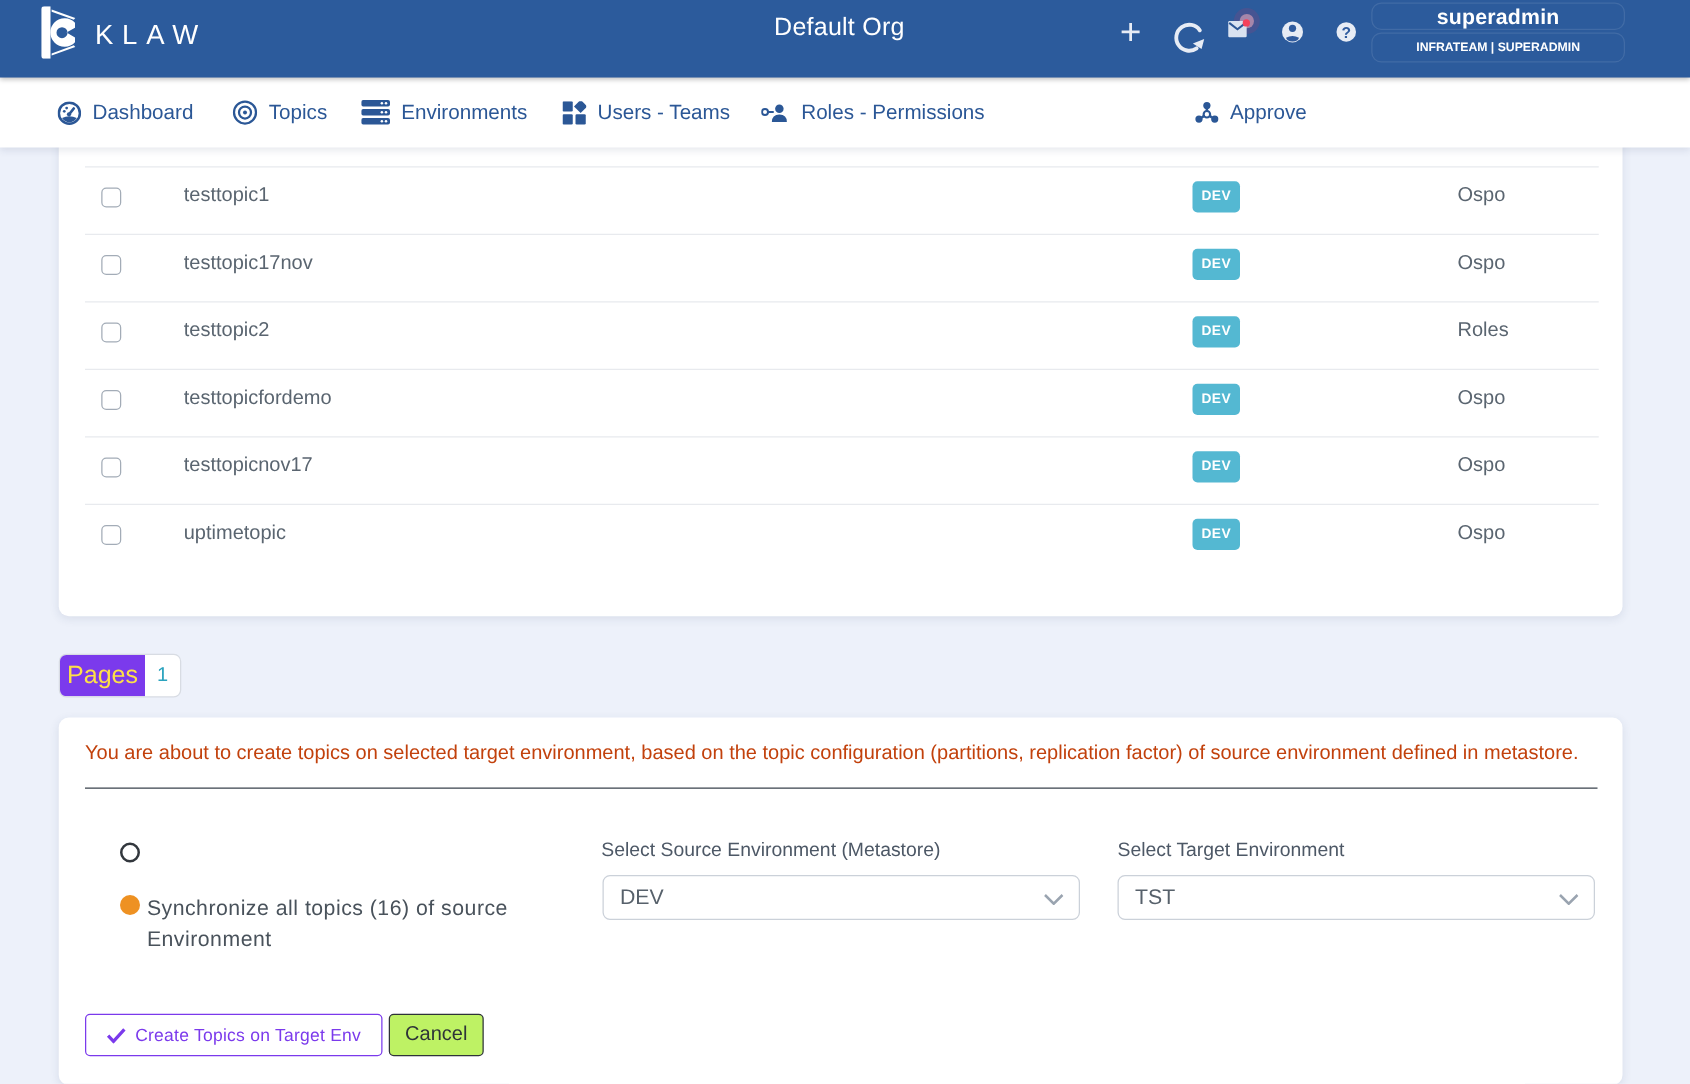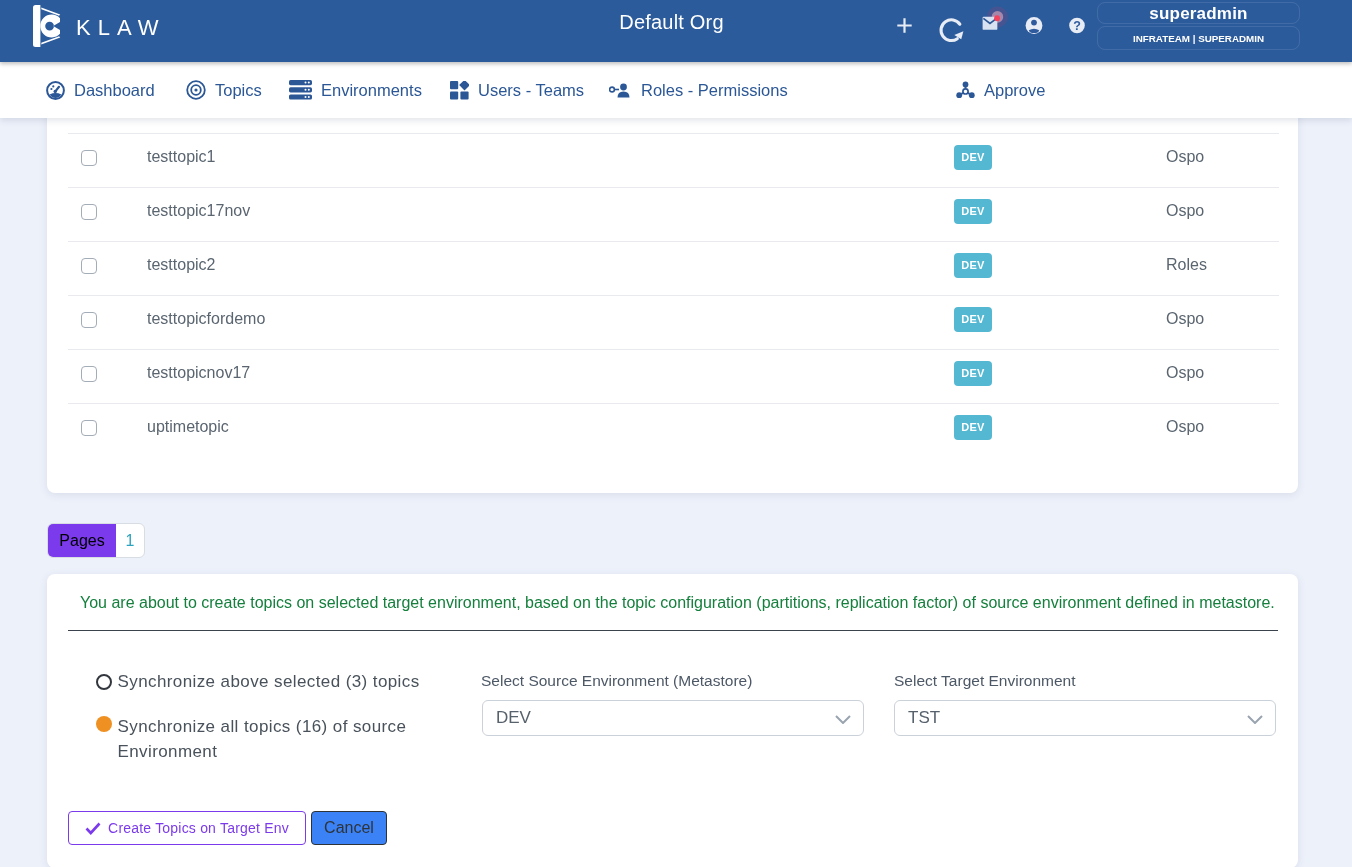--- a/index.html
+++ b/index.html
@@ -39,48 +39,48 @@
     border-radius:4px; background:#fff; }
   .topic { position:absolute; left:100px; font-size:16px; color:#5A6570; }
   .badge { position:absolute; left:907px; width:38px; height:25px; background:#54B8D2;
     border-radius:4px; color:#fff; font-size:11px; font-weight:700; text-align:center;
     line-height:25px; letter-spacing:0.3px; }
   .team { position:absolute; left:1119px; font-size:16px; color:#5A6570; }
 
   
   #pages { position:absolute; left:47px; top:523px; height:35px; display:flex;
     border:1px solid #D8DCE3; border-radius:6px; overflow:hidden; background:#fff; z-index:5; }
-  #pagesL { width:68px; background:#7B3AEC; color:#000000; font-size:16px;
+  #pagesL { width:68px; background:#7B3AEC; color:#fde047; font-size:20px;
     display:flex; align-items:center; justify-content:center; }
   #pagesR { width:28px; color:#2BA3BE; font-size:16px; font-weight:400;
     display:flex; align-items:center; justify-content:center; }
 
   
   #card2 { position:absolute; left:47px; top:574px; width:1251px; height:294px;
     background:#fff; border-radius:8px; box-shadow:0 2px 8px rgba(40,60,100,0.10); z-index:5; }
-  #para { position:absolute; left:21px; top:20px; font-size:16px; color:#15803d;margin-left:12px; }
+  #para { position:absolute; left:21px; top:20px; font-size:16px; color:#c2410c; }
   #rule { position:absolute; left:21px; top:56px; width:1210px; height:0;
     border-top:1.6px solid #3A434D; }
   .radio { position:absolute; width:16px; height:16px; border-radius:50%; }
   #radio1 { left:49px; top:100px; border:2px solid #32373D; background:#fff; }
   #radio2 { left:49px; top:142px; background:#EE9122; }
   .rlabel { position:absolute; left:70.5px; font-size:17px; letter-spacing:0.4px; color:#49525B; }
   #rlabel1 { top:98px; }
   #rlabel2 { top:140px; width:320px; line-height:25px; }
   .sellabel { position:absolute; top:98px; font-size:15.5px; color:#4D5866; }
   .selbox { position:absolute; top:126px; width:382px; height:36px;
     border:1px solid #CBD1D9; border-radius:6px; background:#fff;
     font-size:17px; color:#57616B; line-height:34px; padding-left:13px; }
   .chev { position:absolute; top:14px; }
   #btncreate { position:absolute; left:21px; top:237px; width:238px; height:34px;
     border:1.5px solid #7B3AEC; border-radius:4px; background:#fff; color:#7B3AEC;
     font-size:14px; font-weight:500; letter-spacing:0.2px; display:flex; align-items:center; justify-content:center; }
   #btncreate svg { margin-right:7px; }
   #btncancel { position:absolute; left:264px; top:237px; width:76px; height:34px;
-    border:1.5px solid #2E3338; border-radius:4px; background:#3b82f6; color:#2E3338;
+    border:1.5px solid #2E3338; border-radius:4px; background:#bef264; color:#2E3338;
     font-size:16px; display:flex; align-items:center; justify-content:center; }
 </style>
 </head>
 <body>
 
 <div id="header">
   <svg class="abs" style="left:33px;top:5px" width="30" height="42" viewBox="0 0 30 42">
     <path d="M2.5 0 Q0 0 0 2.5 L0 39.5 Q0 42 2.5 42 L7.4 42 L7.4 0 Z" fill="#fff"></path>
     <path d="M8.3 2.6 L27.2 9.4 L26.1 10.8 L8.3 4.3 Z" fill="#fff"></path>
     <path d="M8.3 39.4 L27.2 32.6 L26.1 31.2 L8.3 37.7 Z" fill="#fff"></path>
@@ -226,21 +226,20 @@
 <div id="pages">
   <div id="pagesL">Pages</div>
   <div id="pagesR">1</div>
 </div>
 
 <div id="card2">
   <div id="para">You are about to create topics on selected target environment, based on the topic configuration (partitions, replication factor) of source environment defined in metastore.</div>
   <div id="rule"></div>
 
   <div class="radio" id="radio1"></div>
-  <div class="rlabel" id="rlabel1">Synchronize above selected (3) topics</div>
   <div class="radio" id="radio2"></div>
   <div class="rlabel" id="rlabel2">Synchronize all topics (16) of source Environment</div>
 
   <div class="sellabel" style="left:434px">Select Source Environment (Metastore)</div>
   <div class="selbox" style="left:435px">DEV
     <svg class="chev" style="left:352px" width="16" height="9" viewBox="0 0 16 9">
       <path d="M1 1 L8 8 L15 1" stroke="#9AA4B0" stroke-width="2" fill="none"></path>
     </svg>
   </div>
   <div class="sellabel" style="left:847px">Select Target Environment</div>

